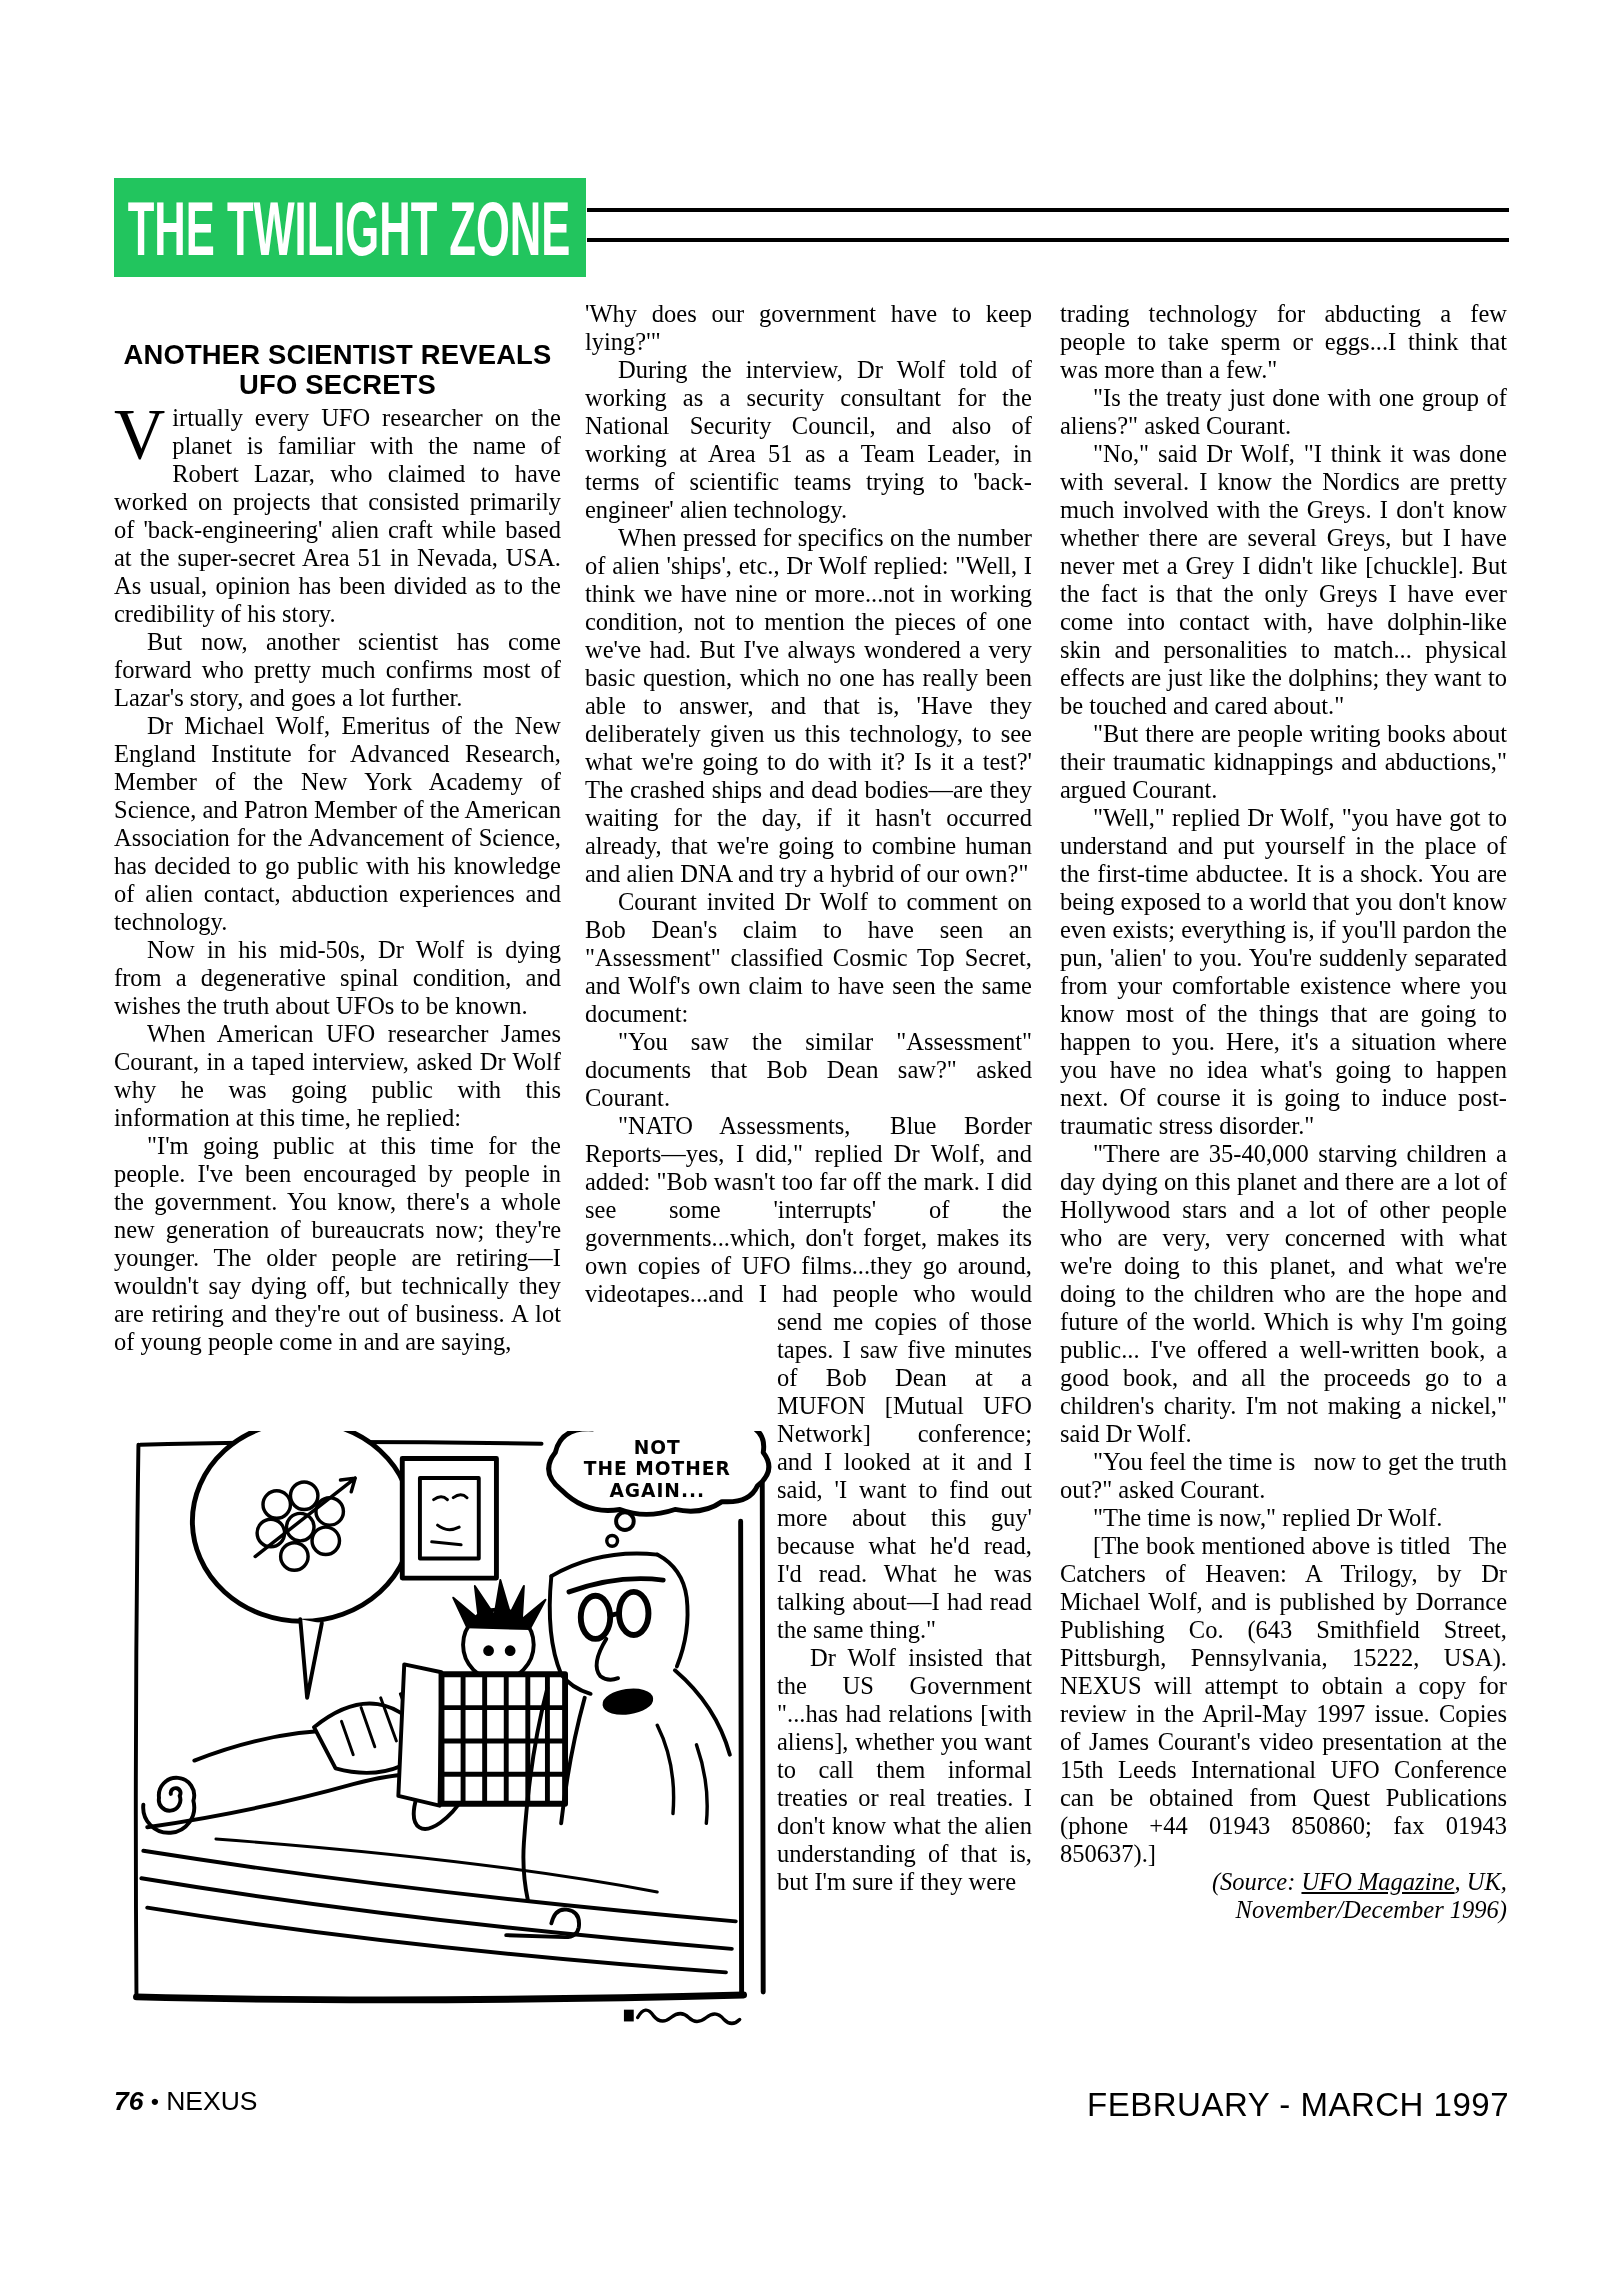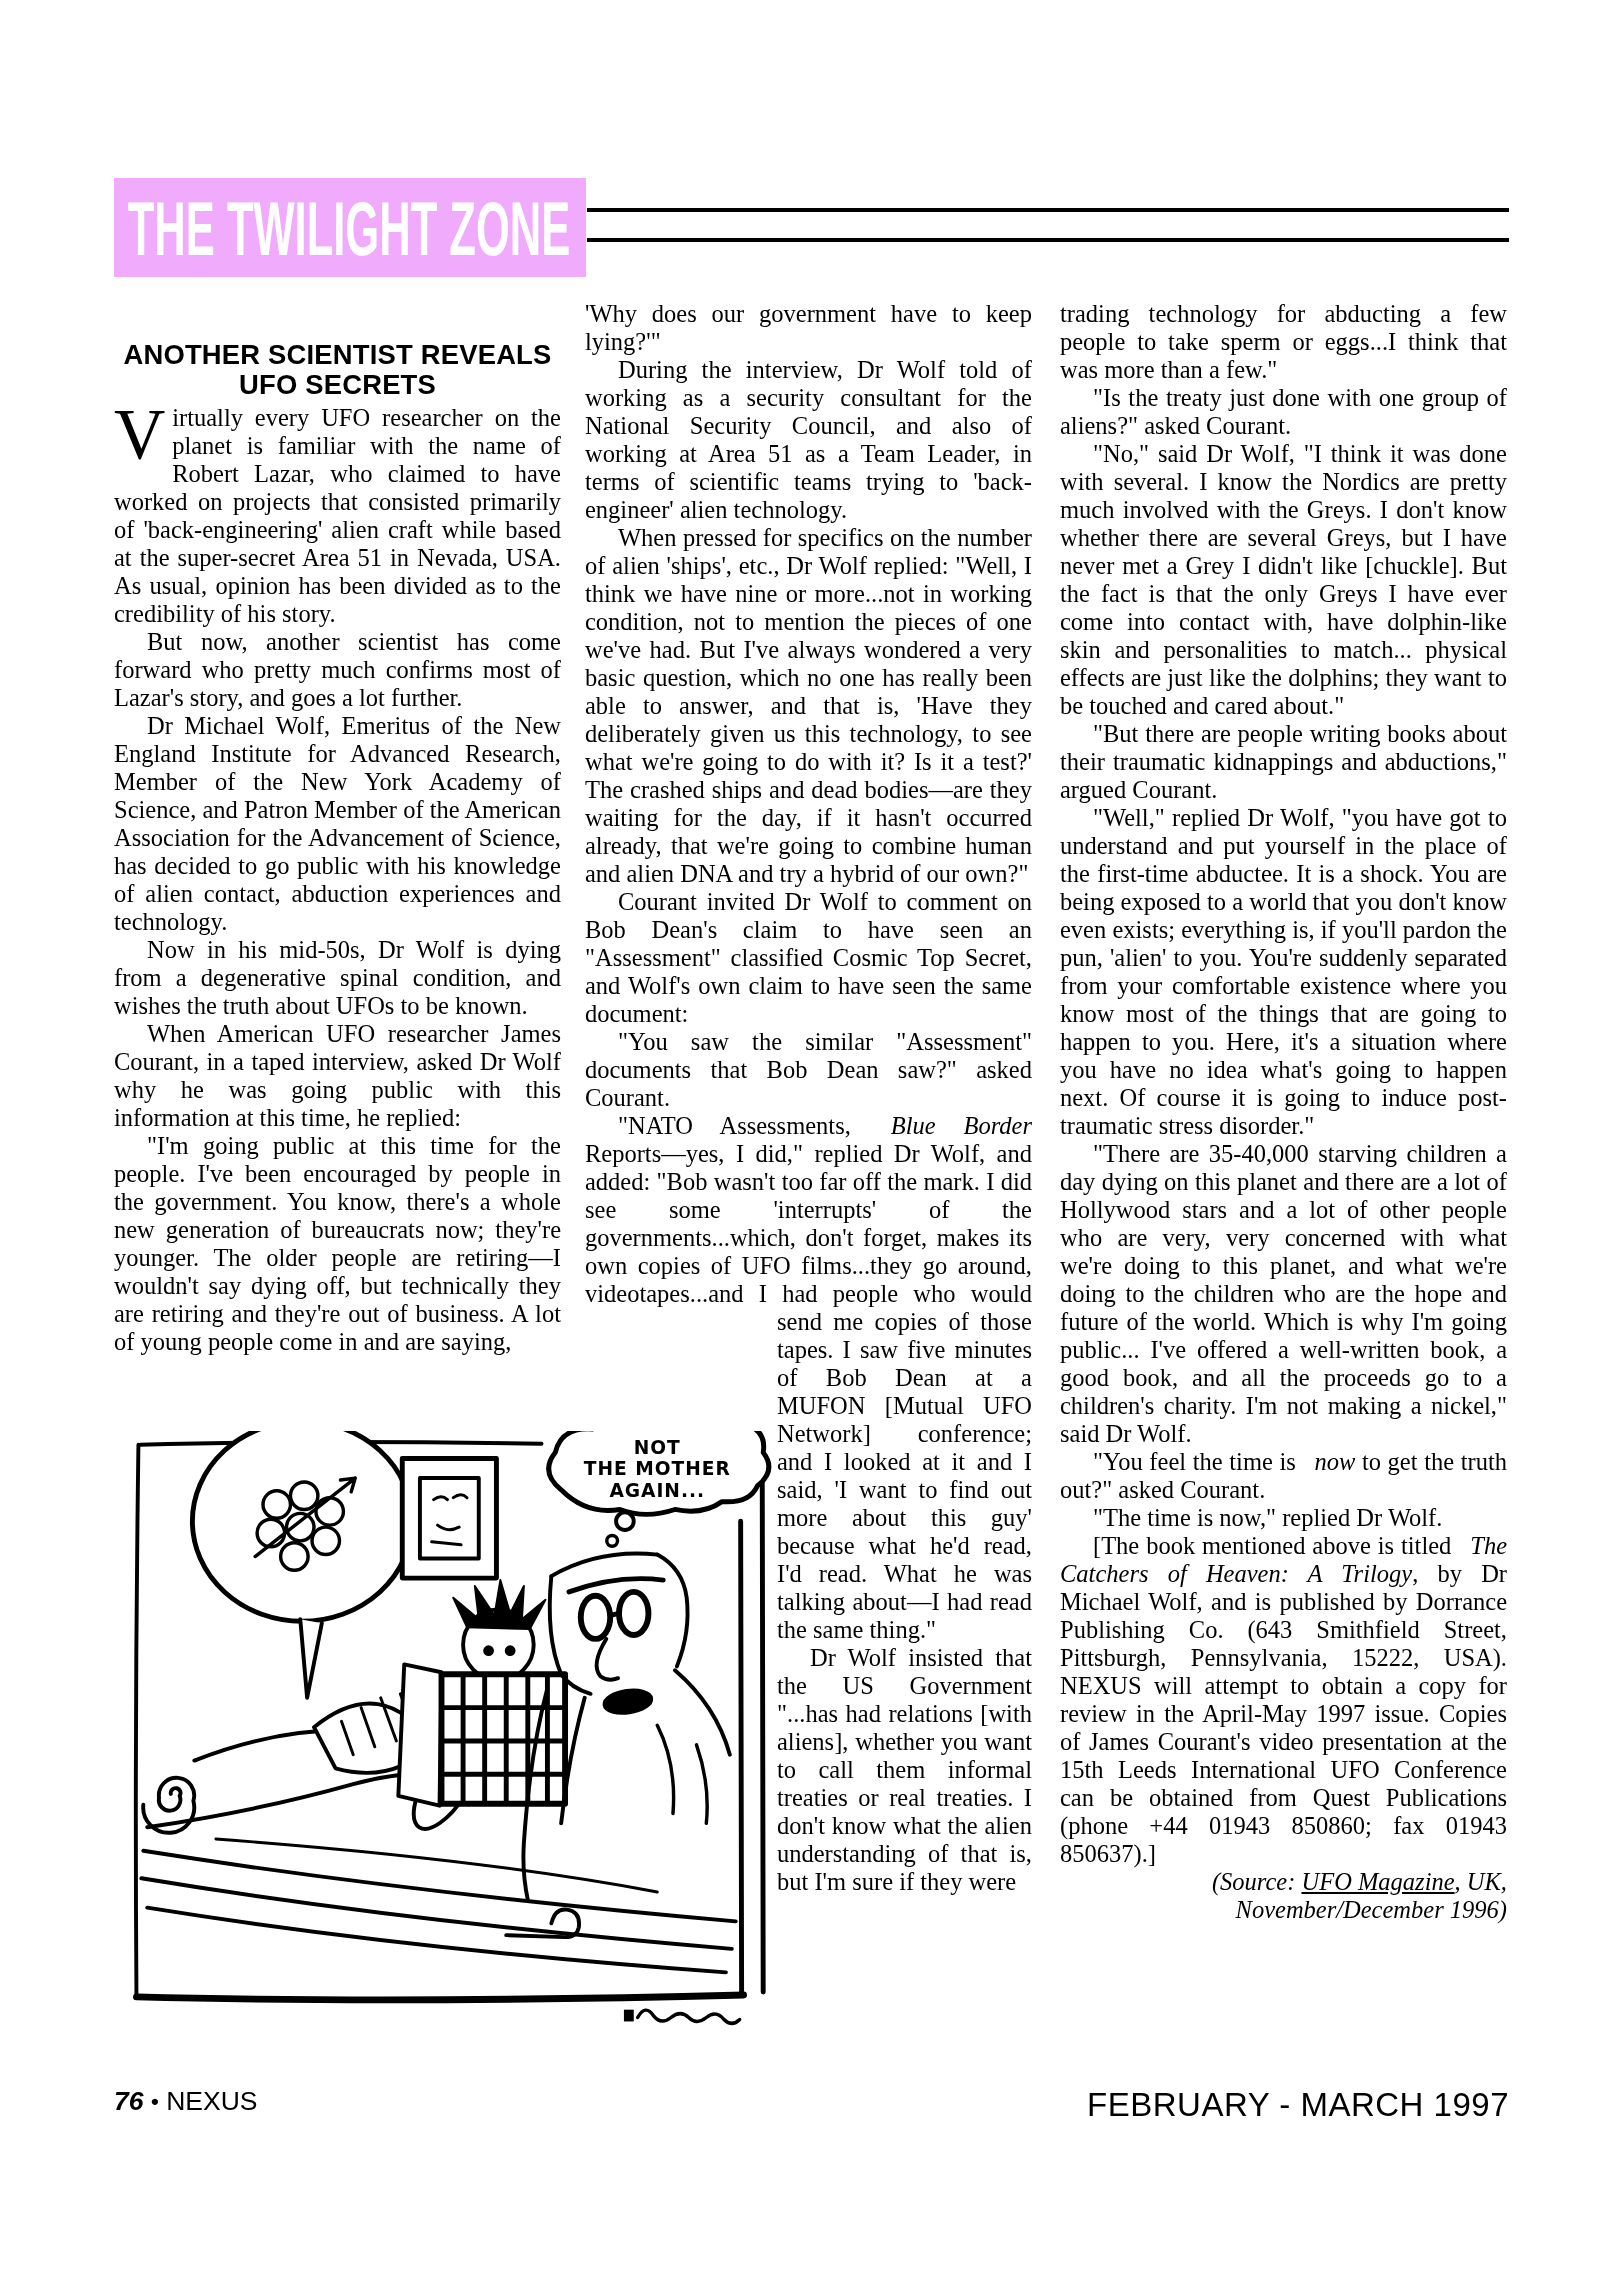--- a/index.html
+++ b/index.html
@@ -7,21 +7,21 @@
     position:relative;
     width:1620px;height:2293px;
     background:#fff;
     margin:0 auto;
     overflow:hidden;
     font-family:"Liberation Serif", serif;
     color:#000;
   }
   .banner{
     position:absolute;left:114px;top:178px;width:472px;height:99px;
-    background:#f0abfc;
+    background:#22c55e;
   }
   .rule{position:absolute;left:587px;width:922px;height:3.9px;background:#000;}
   .rule.top{top:208px;}
   .rule.bottom{top:238px;}
   .article-title{
     position:absolute;left:114px;top:296px;width:447px;
     text-align:center;
     font-family:"Liberation Sans", sans-serif;
     font-weight:bold;font-size:27.4px;line-height:30px;letter-spacing:0.2px;margin-top:44px;
   }
@@ -31,21 +31,21 @@
   }
   .col1{left:114px;top:404px;}
   .col2{left:585px;top:300px;}
   .col3{left:1060px;top:300px;}
   .col p{margin:0;}
   .col p.ind{text-indent:33px;}
   .dropcap{
     float:left;font-size:71px;line-height:53px;
     padding:3.9px 6.9px 0 0;font-weight:400;
   }
-  .i{font-style:italic;margin-left:12px;}
+  .i{margin-left:12px;}
   .iu{font-style:italic;text-decoration:underline;}
   .source{text-align:right;font-style:italic;}
   .cartoon-spacer{float:left;width:192px;height:686px;}
   .cartoon{position:absolute;left:108px;top:1431px;width:667px;height:613px;}
   .footer-left{
     position:absolute;left:114px;top:2086px;
     font-family:"Liberation Sans", sans-serif;font-size:26.5px;
   }
   .footer-left .num{font-weight:bold;font-style:italic;}
   .footer-left .dot{font-size:14.7px;vertical-align:3.9px;padding:0 6.9px;}

